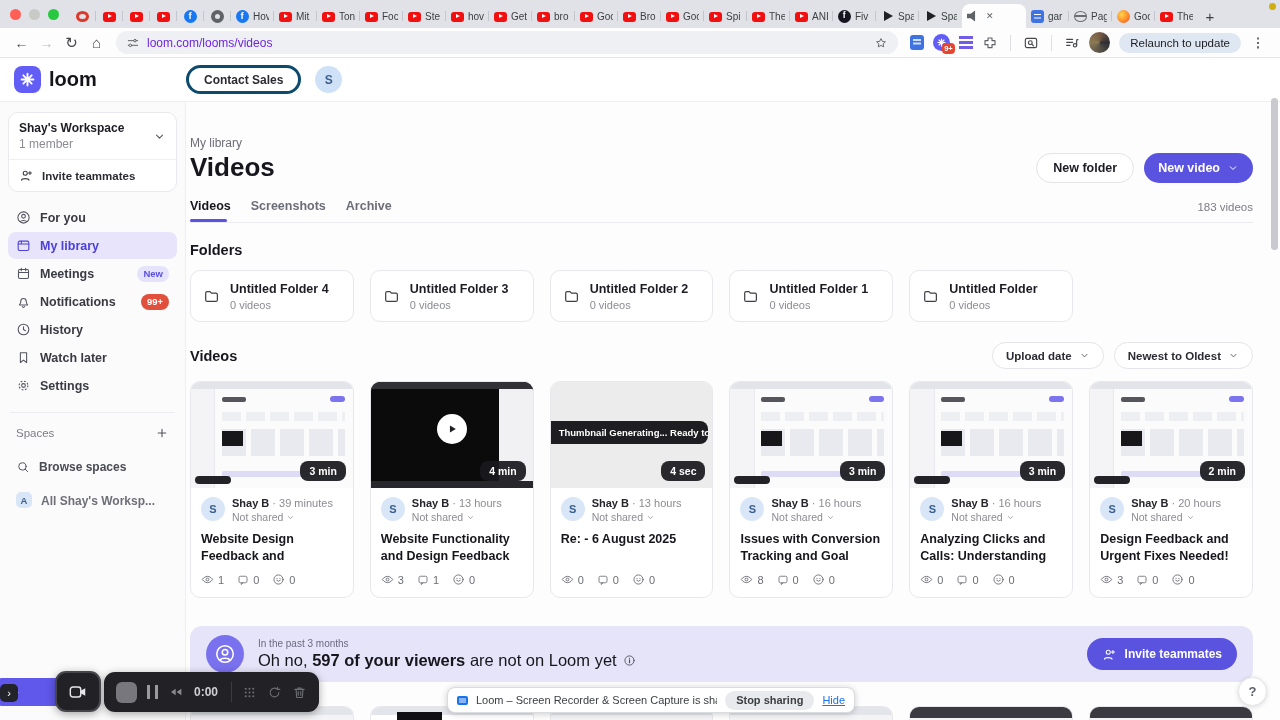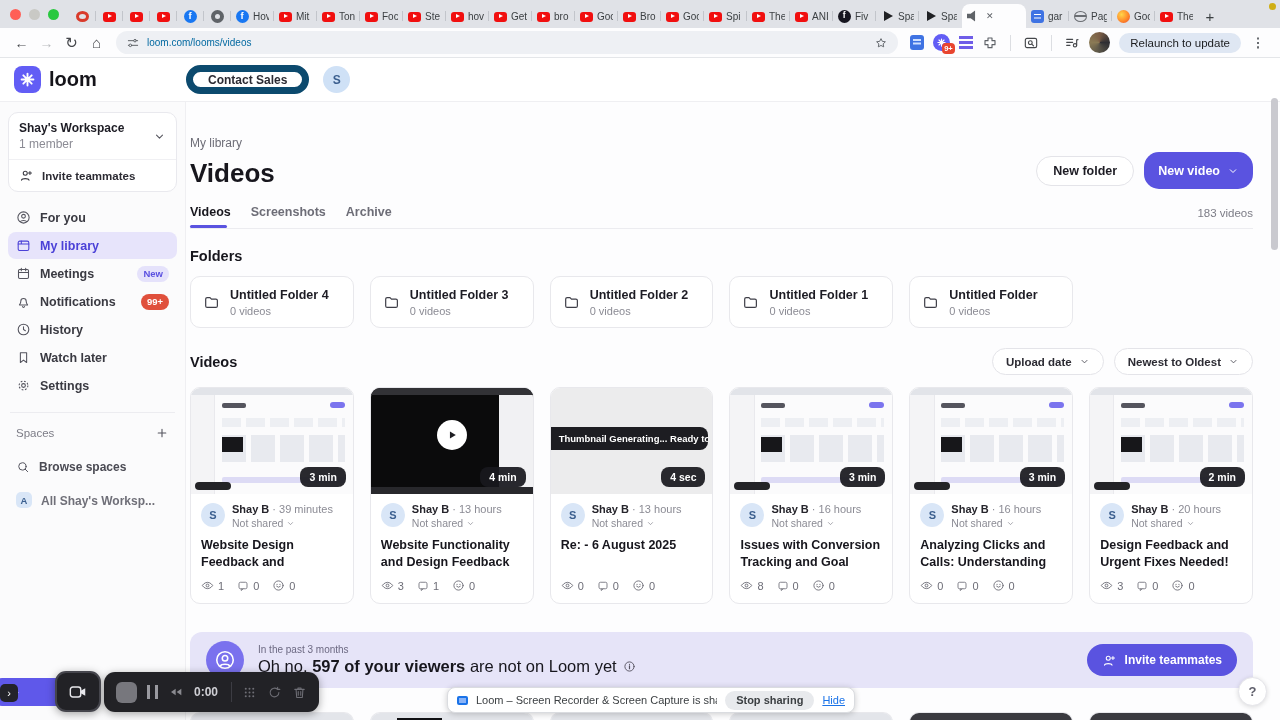--- a/index.html
+++ b/index.html
@@ -41,21 +41,21 @@
 .newtab::before{content:"+"}
 .update-dot{position:absolute;right:4px;top:3px;width:7px;height:7px;border-radius:50%;background:#cfae14}
 .toolbar{height:30px;background:#fdfdfe;display:flex;align-items:center;gap:2px;padding:0 10px;border-bottom:1px solid #e4e6e9}
 .nav-btn{width:23px;height:23px;display:flex;align-items:center;justify-content:center;font-size:14px;color:#45474b;cursor:pointer;border-radius:50%}
 .nav-btn.back::before{content:"←"}
 .nav-btn.fwd{color:#b9bbbe}.nav-btn.fwd::before{content:"→"}
 .nav-btn.reload::before{content:"↻";font-size:15px}
 .nav-btn.home::before{content:"⌂";font-size:15px}
 .omnibox{flex:1;height:23px;background:#eef0f4;border-radius:12px;display:flex;align-items:center;gap:7px;padding:0 10px;margin:0 6px;max-width:862px}
 .omni-tune{color:#5f6368}
-.url{font-size:10px;color:#0369a1;flex:1}
+.url{font-size:12px;color:#6d28d9;flex:1}
 .omni-star{color:#5f6368;margin-left:auto}
 .extbar{display:flex;align-items:center;gap:9px;padding:0 4px}
 .ext-doc{width:14px;height:15px;background:#3f73e3;border-radius:3px;position:relative}
 .ext-doc::after{content:"";position:absolute;left:3px;right:3px;top:4px;height:1.5px;background:#cfe0ff;box-shadow:0 3.5px 0 #cfe0ff}
 .ext-loom{width:17px;height:17px;background:#625df5;border-radius:50%;display:flex;align-items:center;justify-content:center;position:relative;color:#fff}
 .ext-badge{position:absolute;right:-5px;bottom:-3px;background:#e8452f;color:#fff;font-size:7.5px;font-weight:700;padding:1px 2.5px;border-radius:4px}
 .ext-lines{width:14px;height:13px;background:repeating-linear-gradient(#6f5de8 0 2.6px,transparent 2.6px 5.2px)}
 .ext-puzzle{color:#5f6368}
 .tb-div{width:1px;height:16px;background:#dcdee2;margin:0 3px}
 .tb-ico{color:#45474b}
@@ -64,21 +64,21 @@
 .kebab{width:16px;text-align:center;color:#5f6368;font-weight:700;cursor:pointer}
 .kebab::before{content:"⋮"}
 
 .app-header{height:44px;background:#fff;display:flex;align-items:center;border-bottom:1px solid #efeff2;padding:0 14px;gap:14px}
 .logo{display:flex;align-items:center;gap:8px;width:158px;flex:0 0 158px}
 .logo-mark{width:27px;height:27px;border-radius:8px;background:#625df5;display:flex;align-items:center;justify-content:center;color:#fff}
 .logo-text{font-size:20px;font-weight:700;color:#15141a}
 .search{flex:1;height:27px;border:1px solid #d8d8de;border-radius:8px;display:flex;align-items:center;padding:0 10px;gap:8px;background:#fff;color:#75757e}
 .search input{border:0;outline:0;flex:1;font-size:12.5px;color:#333;background:transparent;font-family:"Liberation Sans",sans-serif}
 .search input::placeholder{color:#8f8f98}
-.contact{height:29px;padding:0 15px;border:7px solid #0c4a6e;border-radius:15px;font-size:12px;font-weight:700;color:#2c2b33;background:#fff;display:flex;align-items:center;white-space:nowrap;cursor:pointer}
+.contact{height:29px;padding:0 15px;border:3px solid #0c4a6e;border-radius:15px;font-size:12px;font-weight:700;color:#2c2b33;background:#fff;display:flex;align-items:center;white-space:nowrap;cursor:pointer}
 .avatar{width:27px;height:27px;border-radius:50%;background:#cfe1f6;color:#3b5f8f;font-size:12px;font-weight:700;display:flex;align-items:center;justify-content:center;cursor:pointer}
 
 .shell{display:flex;height:618px}
 .sidebar{width:186px;flex:0 0 186px;background:#fbfbfc;border-right:1px solid #efeff2;padding:10px 8px 0}
 .ws-card{background:#fff;border:1px solid #e9e9ee;border-radius:10px;margin-bottom:12px}
 .ws-top{padding:8px 10px;display:flex;align-items:center;justify-content:space-between;border-bottom:1px solid #f0f0f3;cursor:pointer}
 .ws-name{font-size:12px;font-weight:700;color:#1d1c24}
 .ws-members{font-size:12px;color:#8b8b94;margin-top:2px}
 .ws-chev{color:#55555e}
 .ws-invite{display:flex;align-items:center;gap:8px;padding:8px 10px;font-size:11.5px;font-weight:700;color:#2c2b33;cursor:pointer}
@@ -99,21 +99,21 @@
 .space-row .ic{color:#54545e}
 .space-av{width:16px;height:16px;border-radius:5px;background:#d9e6f7;color:#3b5f8f;font-size:9.5px;font-weight:700;display:flex;align-items:center;justify-content:center}
 .space-name{color:#6f6f78;white-space:nowrap;overflow:hidden}
 
 .main{flex:1;background:#fdfdfe;padding:0 27px 0 4px;overflow:hidden;position:relative}
 .crumb{margin-top:34px;font-size:12px;color:#6d6d77}
 .title-row{display:flex;align-items:flex-end;justify-content:space-between;margin-top:2px}
 .h1{font-size:26px;font-weight:700;color:#17161d}
 .title-btns{display:flex;gap:10px;align-items:center}
 .btn-newfolder{height:30px;padding:0 16px;border-radius:15px;border:1px solid #e4e4e9;background:#fff;font-size:12.5px;font-weight:700;color:#1d1c24;display:flex;align-items:center;cursor:pointer}
-.btn-newvideo{height:37px;padding:8px 14px;border-radius:15px;background:#5a53e0;color:#fff;font-size:12.5px;font-weight:700;display:flex;align-items:center;gap:7px;cursor:pointer}
+.btn-newvideo{height:30px;padding:8px 14px;border-radius:15px;background:#5a53e0;color:#fff;font-size:12.5px;font-weight:700;display:flex;align-items:center;gap:7px;cursor:pointer}
 .tabs-row{display:flex;align-items:flex-end;margin-top:16px;gap:20px}
 .mtab{font-size:12.5px;font-weight:600;color:#6d6d77;padding-bottom:9px;position:relative;cursor:pointer}
 .mtab.active{color:#17161d;font-weight:700}
 .mtab.active::after{content:"";position:absolute;left:0;right:4px;bottom:0;height:3px;border-radius:2px;background:#5a53e0}
 .video-count{margin-left:auto;font-size:11.5px;color:#7c7c86;padding-bottom:9px}
 .main-div{height:1px;background:#ececf0}
 .section-h{font-size:14.5px;font-weight:700;color:#17161d;margin:19px 0 12px}
 .grid6{display:grid;grid-template-columns:repeat(6,1fr);gap:16px}
 .folder-card{display:flex;align-items:center;gap:10px;background:#fff;border:1px solid #e8e8ec;border-radius:10px;padding:9px 12px;height:52px;cursor:pointer}
 .folder-card .ic{color:#3f3f48;flex:0 0 17px}

